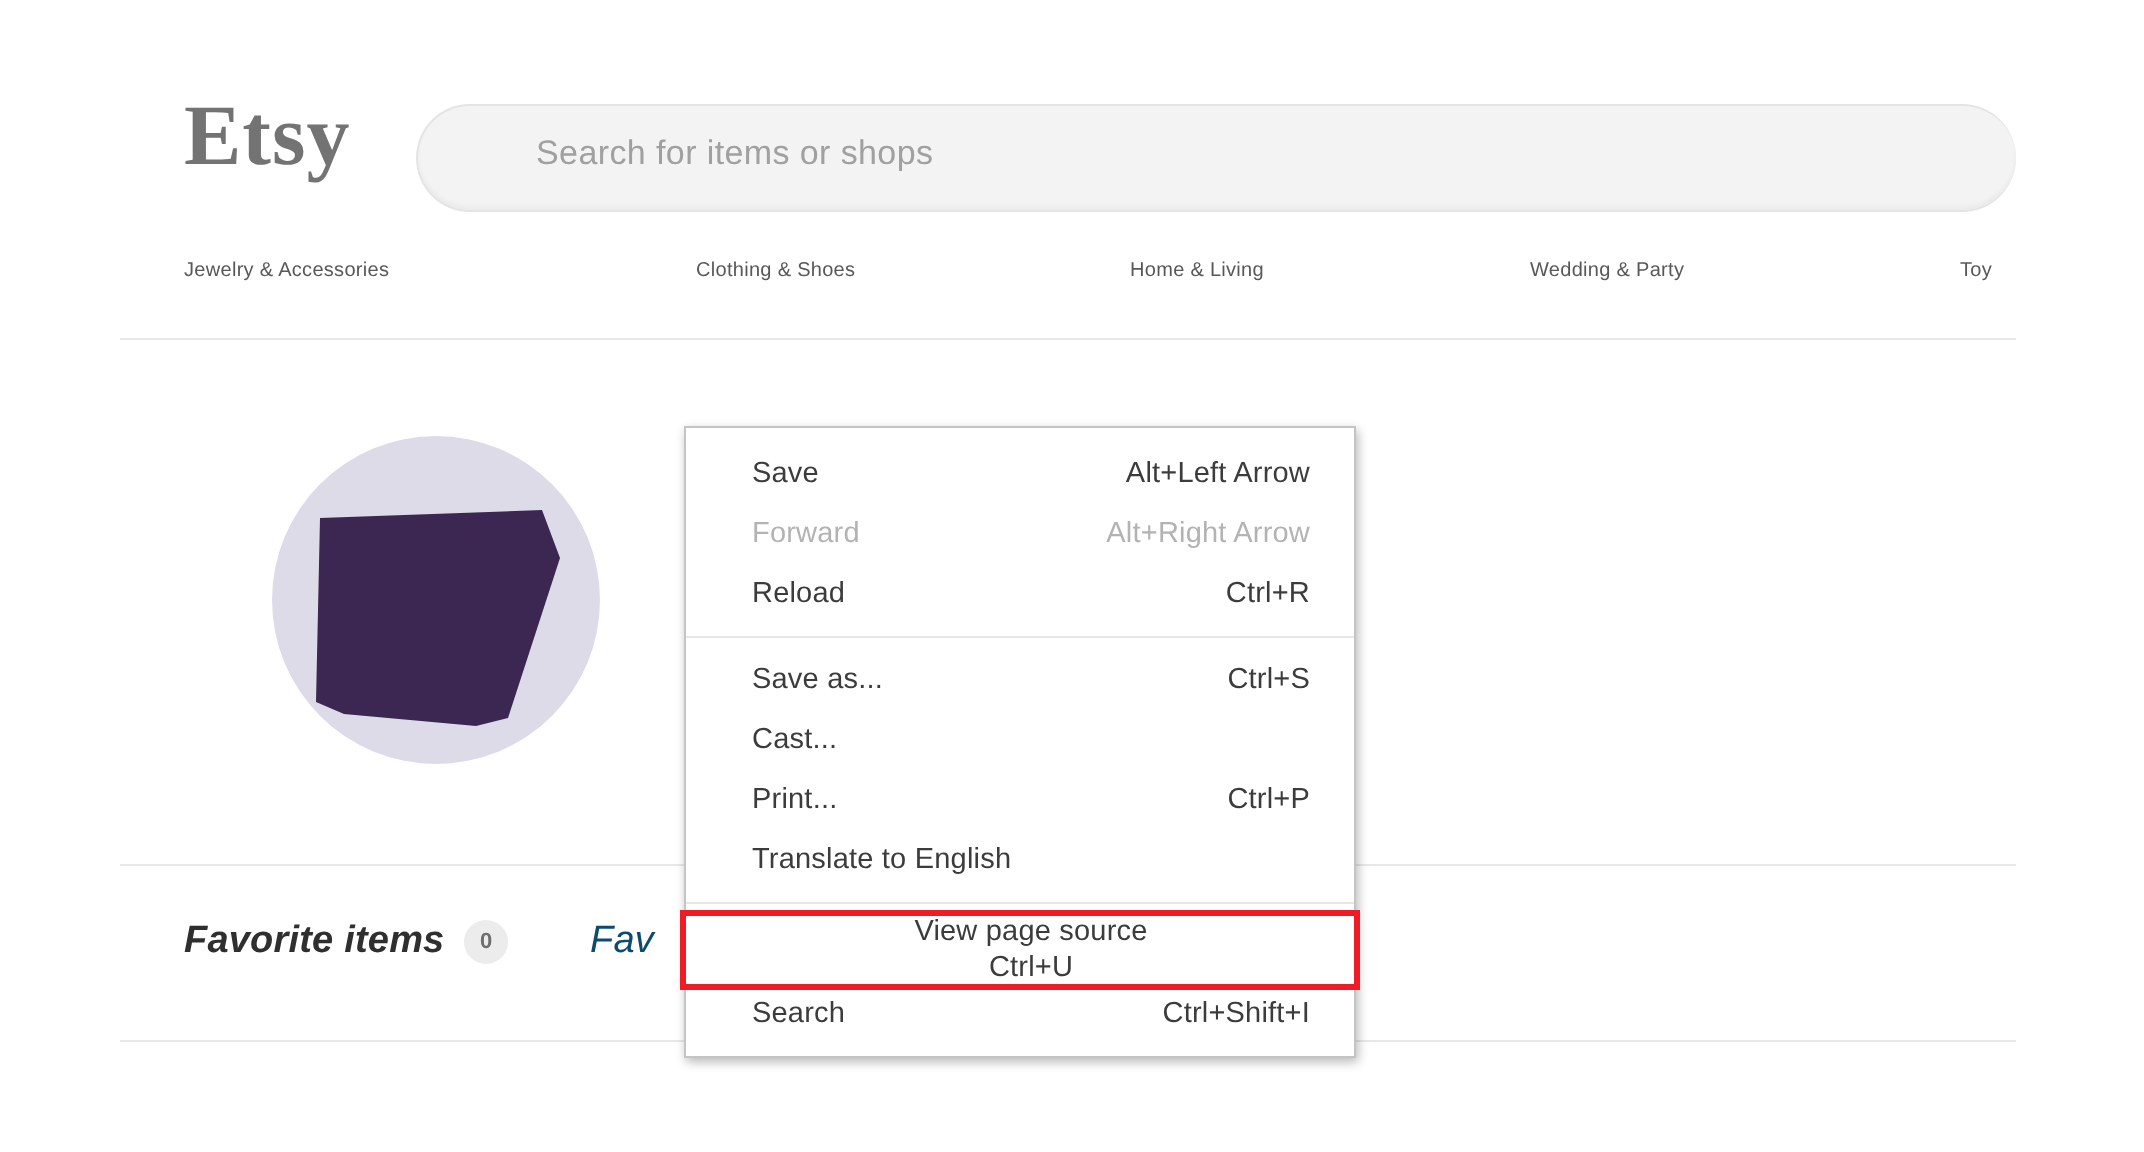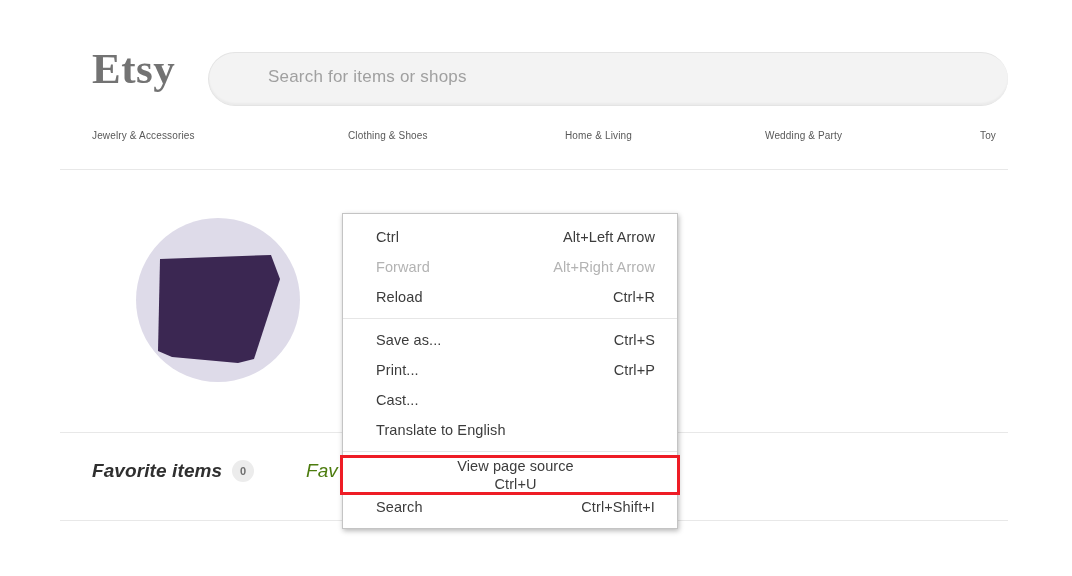--- a/index.html
+++ b/index.html
@@ -151,21 +151,21 @@
   .tab {
     position: absolute;
     top: 438px;
     white-space: nowrap;
     font-size: 19px;
     letter-spacing: 0.1px;
     font-style: italic;
   }
 
   .tab-active { left: 32px; color: #2f2f2f; font-weight: 600; }
-  .tab-second { left: 246px; color: #4d7c0f; font-weight: 400; text-align: center; }
+  .tab-second { left: 235px; color: #0c4a6e; font-weight: 400; text-align: center; }
 
   .tab-badge {
     position: absolute;
     left: 172px;
     top: 438px;
     width: 22px;
     height: 22px;
     border-radius: 50%;
     background: #ececec;
     color: #6e6e6e;
@@ -260,21 +260,21 @@
     <div class="tab tab-active">Favorite items</div>
     <div class="tab-badge">0</div>
     <div class="tab tab-second">Fav</div>
     <div class="tabs-rule-bottom"></div>
 
   </div>
 
   <div id="context-menu">
 
     <div class="menu-item">
-      <span class="menu-label">Ctrl</span>
+      <span class="menu-label">Save</span>
       <span class="menu-accel">Alt+Left Arrow</span>
     </div>
 
     <div class="menu-item disabled">
       <span class="menu-label">Forward</span>
       <span class="menu-accel">Alt+Right Arrow</span>
     </div>
 
     <div class="menu-item">
       <span class="menu-label">Reload</span>
@@ -282,27 +282,27 @@
     </div>
 
     <div class="menu-sep"></div>
 
     <div class="menu-item">
       <span class="menu-label">Save as...</span>
       <span class="menu-accel">Ctrl+S</span>
     </div>
 
     <div class="menu-item">
+      <span class="menu-label">Cast...</span>
+      <span class="menu-accel"></span>
+    </div>
+
+    <div class="menu-item">
       <span class="menu-label">Print...</span>
       <span class="menu-accel">Ctrl+P</span>
-    </div>
-
-    <div class="menu-item">
-      <span class="menu-label">Cast...</span>
-      <span class="menu-accel"></span>
     </div>
 
     <div class="menu-item">
       <span class="menu-label">Translate to English</span>
       <span class="menu-accel"></span>
     </div>
 
     <div class="menu-sep"></div>
 
     <div class="menu-item highlighted">

